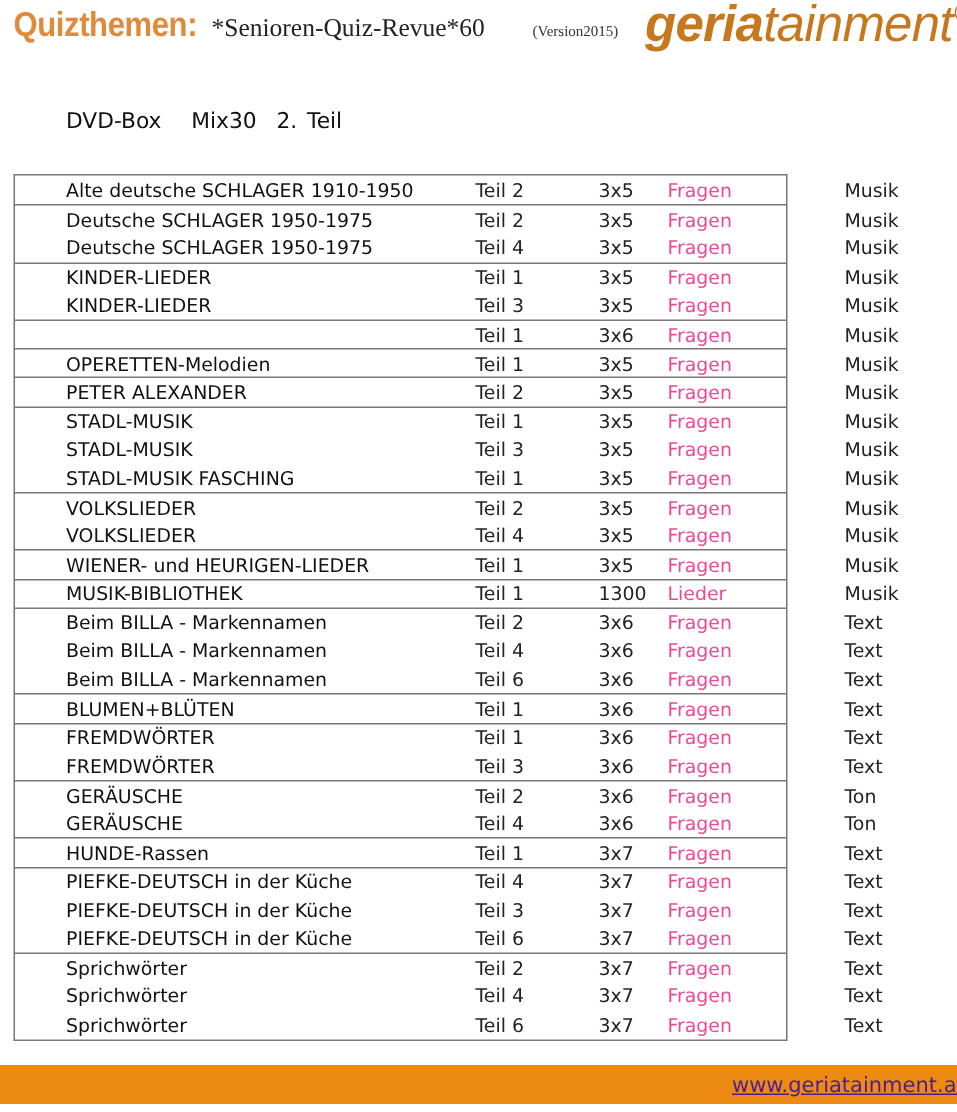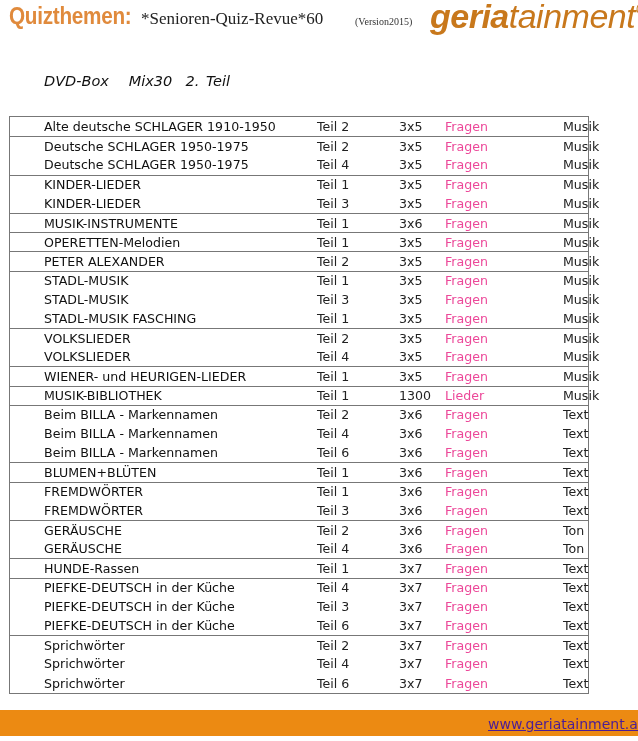--- a/index.html
+++ b/index.html
@@ -4,23 +4,23 @@
 <style>
   html, body { margin: 0; padding: 0; background: #ffffff; }
   body { width: 638px; height: 741px; position: relative; overflow: hidden; font-family: "Liberation Sans", sans-serif; color: #111; }
   .header { position: absolute; left: 0; top: 0; width: 638px; height: 50px; }
   .quiz-label { position: absolute; left: 9px; top: 3px; font-family: "Liberation Sans", sans-serif; font-weight: bold; font-size: 23px; color: #e08a3c; letter-spacing: -0.3px; transform: scaleX(0.9); transform-origin: left; }
   .series { position: absolute; left: 141px; top: 9px; font-family: "Liberation Serif", serif; font-size: 17px; color: #222; }
   .version { position: absolute; left: 355px; top: 16px; font-family: "Liberation Serif", serif; font-size: 10px; color: #333; }
   .brand { position: absolute; left: 430px; top: -3px; font-family: "Liberation Sans", sans-serif; font-style: italic; font-size: 34px; color: #c8781c; letter-spacing: -0.5px; }
   .brand b { font-weight: bold; }
   .brand .reg { font-style: normal; font-size: 20px; vertical-align: 12px; margin-left: 1px; }
-  .subtitle { position: absolute; left: 44px; top: 73px; font-family: "DejaVu Sans", sans-serif; font-size: 14.5px; color: #111; word-spacing: 2px; font-style: italic; }
+  .subtitle { position: absolute; left: 44px; top: 73px; font-family: "DejaVu Sans", sans-serif; font-size: 14.5px; color: #111; word-spacing: 2px; }
   .subtitle span { white-space: pre; }
-  .table { position: absolute; left: 9px; top: 116px; width: 580px; border: 1px solid #777; box-sizing: border-box; }
+  .table { position: absolute; left: 9px; top: 116px; width: 516px; border: 1px solid #777; box-sizing: border-box; }
   .row { height: 19.2px; display: flex; align-items: center; font-family: "DejaVu Sans", sans-serif; font-size: 12.6px; color: #111; position: relative; box-sizing: border-box; }
   .row.sep { border-top: 1px solid #777; }
   .c-title { position: absolute; left: 34px; }
   .c-part { position: absolute; left: 307px; color: #222; }
   .c-count { position: absolute; left: 389px; color: #222; }
   .c-unit { position: absolute; left: 435px; color: #ec4899; }
   .c-cat { position: absolute; left: 543px; color: #222; margin-left: 10px; }
   .footer { position: absolute; left: 0; top: 710px; width: 638px; height: 26px; background: #ec8a12; }
   .footer-brand { position: absolute; left: 6px; top: 4px; font-family: "Liberation Sans", sans-serif; font-style: italic; font-size: 15px; color: #fff; letter-spacing: -0.3px; margin-top: 22px; }
   .footer-brand b { font-weight: bold; }
@@ -72,21 +72,20 @@
       <span class="c-cat">Musik</span>
     </div>
     <div class="row">
       <span class="c-title">KINDER-LIEDER</span>
       <span class="c-part">Teil 3</span>
       <span class="c-count">3x5</span>
       <span class="c-unit">Fragen</span>
       <span class="c-cat">Musik</span>
     </div>
     <div class="row sep">
-      <span class="c-title">MUSIK-INSTRUMENTE</span>
       <span class="c-part">Teil 1</span>
       <span class="c-count">3x6</span>
       <span class="c-unit">Fragen</span>
       <span class="c-cat">Musik</span>
     </div>
     <div class="row sep">
       <span class="c-title">OPERETTEN-Melodien</span>
       <span class="c-part">Teil 1</span>
       <span class="c-count">3x5</span>
       <span class="c-unit">Fragen</span>

